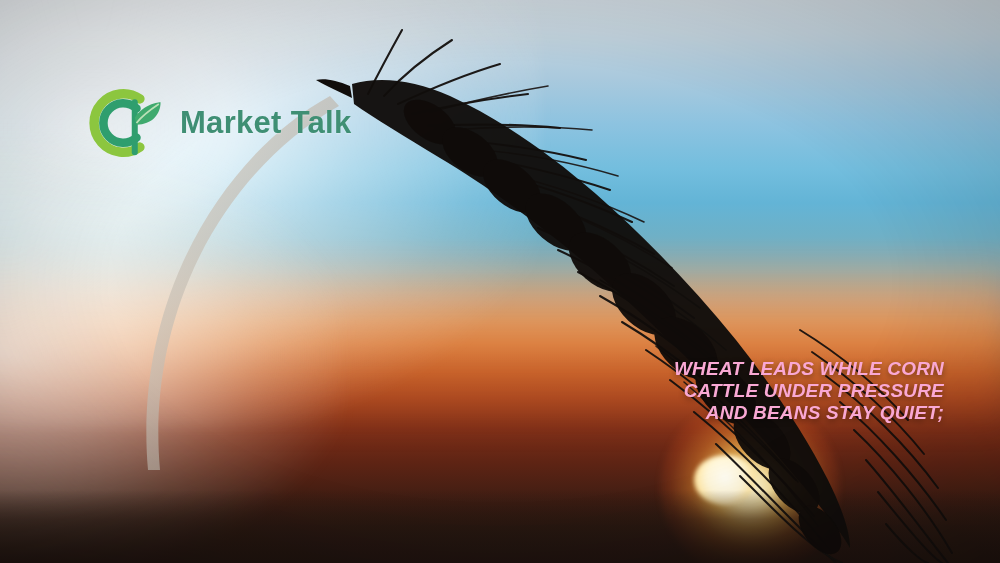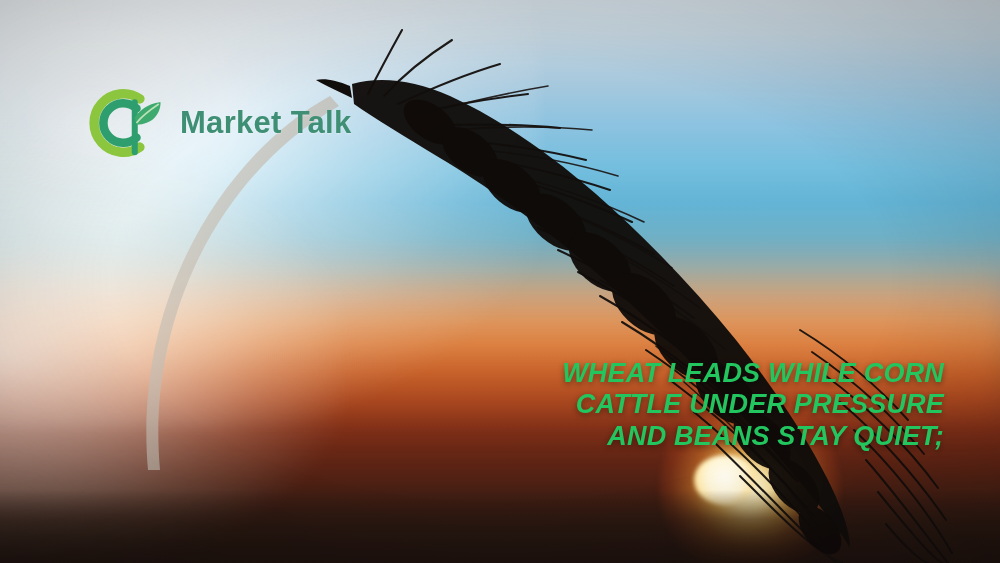--- a/index.html
+++ b/index.html
@@ -158,22 +158,22 @@
     text-shadow: 0 1px 2px rgba(255,255,255,0.35);
   }
 
   
   .headline {
     position: absolute;
     right: 56px;
     top: 358px;
     width: 520px;
     text-align: right;
-    color: #22c55e;
-    font-size: 27px;
+    color: #f9a8d4;
+    font-size: 19px;
     font-weight: bold;
     line-height: 1.16;
     letter-spacing: 0.2px;
     text-transform: uppercase;
     font-style: italic;
     text-shadow: 0 2px 6px rgba(0,0,0,0.45);
   }
   .headline div { white-space: nowrap; }
 </style>
 </head>

